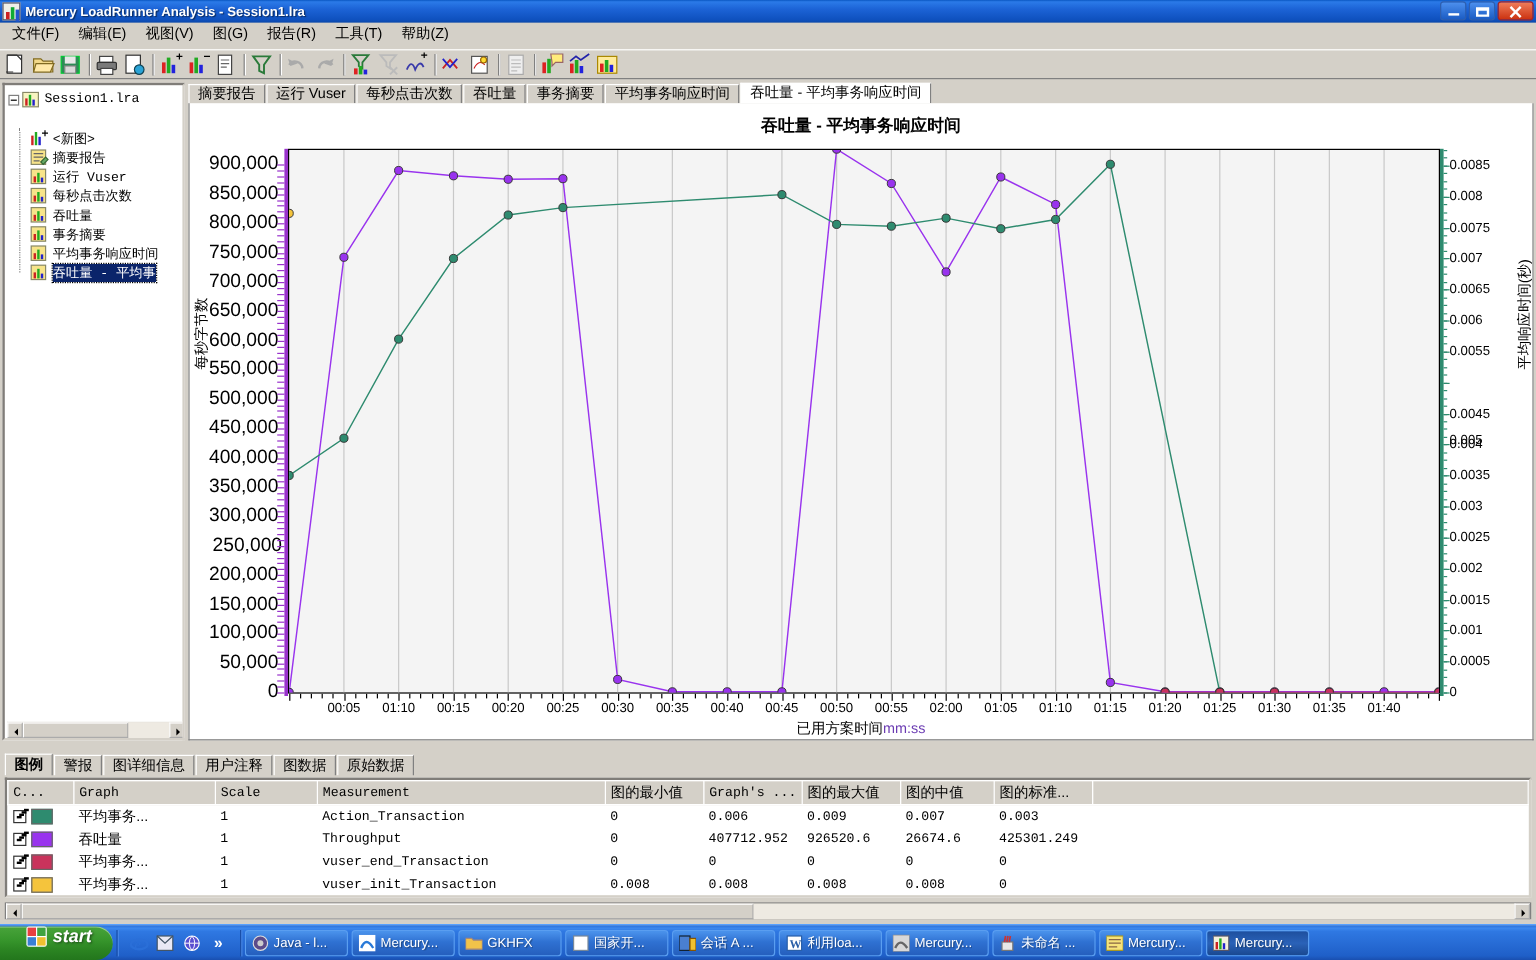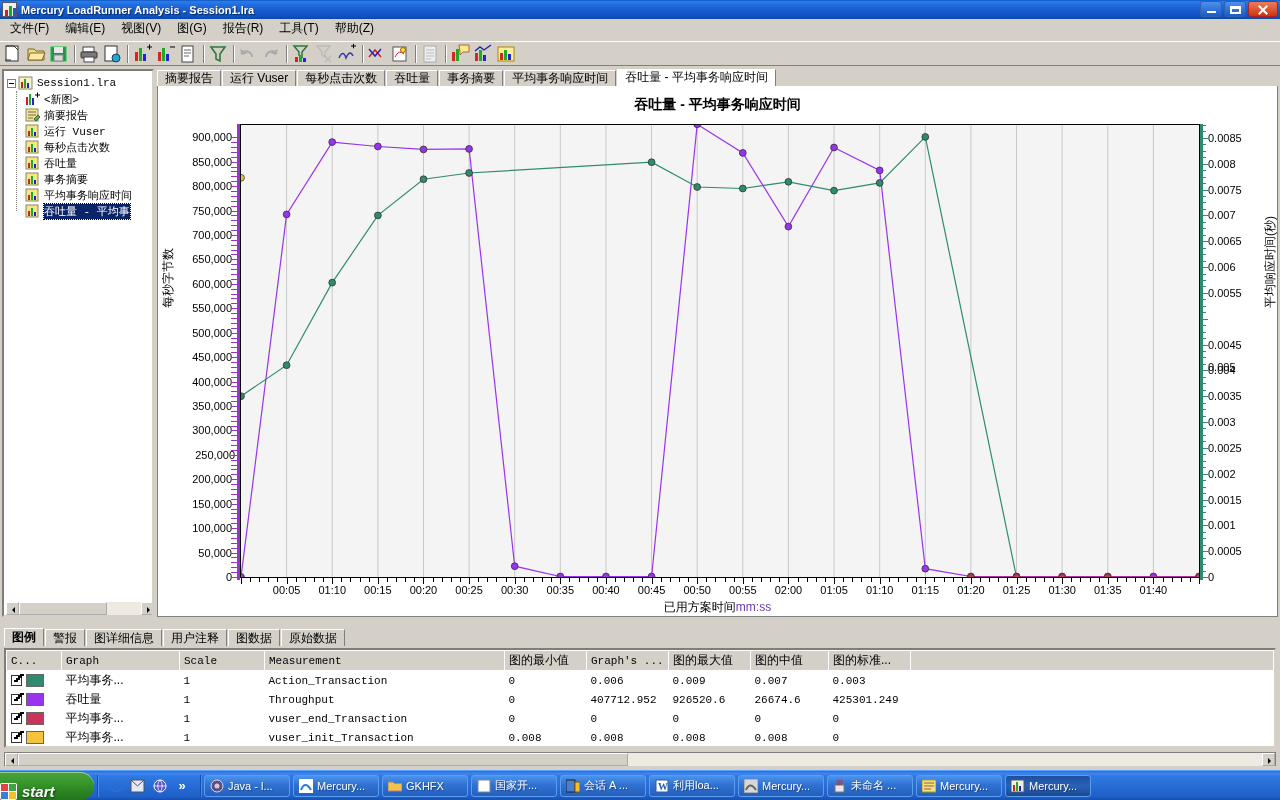--- a/index.html
+++ b/index.html
@@ -76,21 +76,21 @@
   }
   .tree { padding: 4px 2px 0 3px; font-family:"Liberation Mono", monospace; font-size:11px; }
   .tnode { display:flex; align-items:center; height:16px; white-space:nowrap; position:relative; }
   .tnode .exp {
     width:9px; height:9px; border:1px solid #808080; background:#fff;
     margin-right:2px; position:relative; flex:none;
   }
   .tnode .exp::before { content:""; position:absolute; left:1px; top:3px; width:5px; height:1px; background:#000; }
   .tico { width:16px; height:14px; margin-right:3px; flex:none; position:relative; }
   .tlabel { font-size:11px; color:#000; }
-  .tchild { padding-left:12px; position:relative; }
+  .tchild { padding-left:12px; position:relative;margin-top:16px; }
   .tchild .tnode { padding-left:6px; }
   .tchild::before {
     content:""; position:absolute; left:9px; top:0; bottom:8px; width:0;
     border-left:1px dotted #808080;
   }
   .tnode.sel .tlabel { background:#0a246a; color:#fff; outline:1px dotted #000; }
 
   .sb-scroll {
     position:absolute; left:2px; bottom:0; width:148px; height:14px;
     background:#d4d0c8; border-top:1px solid #fff;
@@ -131,21 +131,21 @@
   .plot {
     position:absolute; left:82px; top:38px; width:960px; height:454px;
     background:#f4f4f4; border:1px solid #000;
   }
   .axis-left {
     position:absolute; left:79px; top:38px; width:3px; height:456px; background:#9933cc;
   }
   .axis-right {
     position:absolute; left:1042px; top:38px; width:3px; height:456px; background:#2e8b6f;
   }
-  .ytick { position:absolute; right:0; transform:translateY(-50%); font-size:11px; color:#000; white-space:nowrap; }
+  .ytick { position:absolute; right:0; transform:translateY(-50%); font-size:16px; color:#000; white-space:nowrap; }
   .ytick-r { position:absolute; left:0; transform:translateY(-50%); font-size:11px; color:#000; white-space:nowrap; }
   .xtick { position:absolute; top:0; transform:translateX(-50%); font-size:11px; color:#000; white-space:nowrap; }
   .tickmark { position:absolute; background:#000; }
   .ylabel-left {
     position:absolute; left:2px; top:222px;
     transform: rotate(-90deg); transform-origin: left top;
     font-size:12px; color:#000; white-space:nowrap;
   }
   .ylabel-right {
     position:absolute; left:1104px; top:222px;
@@ -202,21 +202,21 @@
   .taskbar {
     position:absolute; left:0; bottom:0; width:1280px; height:30px;
     background: linear-gradient(to bottom, #2a6fd8 0%, #3c87ee 9%, #2f78e2 18%, #1f5fc8 88%, #194fb0 100%);
     border-top:1px solid #57a0ff;
     display:flex; align-items:center;
   }
   .startbtn {
     height:28px; width:94px; flex:none;
     background: linear-gradient(to bottom, #49a43b 0%, #37962c 40%, #2b8422 70%, #23761c 100%);
     border-radius: 0 14px 14px 0;
-    display:flex; align-items:flex-end; padding-left:0;
+    display:flex; align-items:flex-start; padding-left:22px;
     box-shadow: inset 0 1px 0 rgba(255,255,255,.45);
   }
   .startflag {
     width:17px; height:17px; margin-right:5px; flex:none;
     background:#fff; border-radius:2px; position:relative; overflow:hidden;
   }
   .starttext {
     color:#fff; font-size:15px; font-style:italic; font-weight:bold;
     text-shadow:1px 1px 2px rgba(0,0,0,.5);
   }

